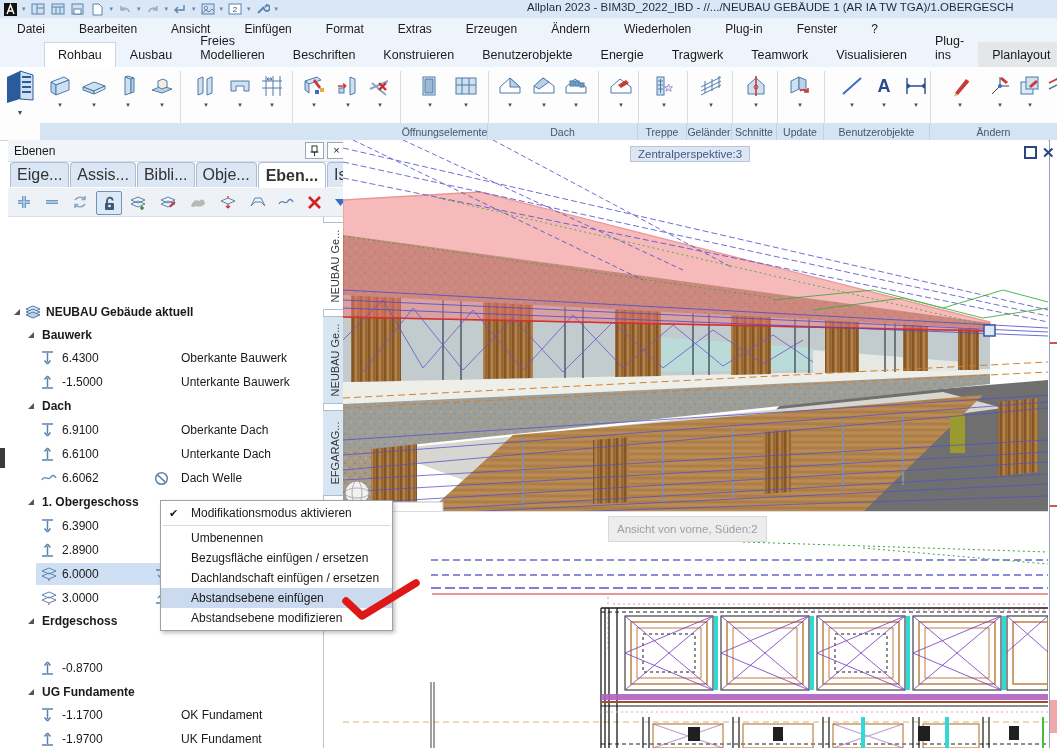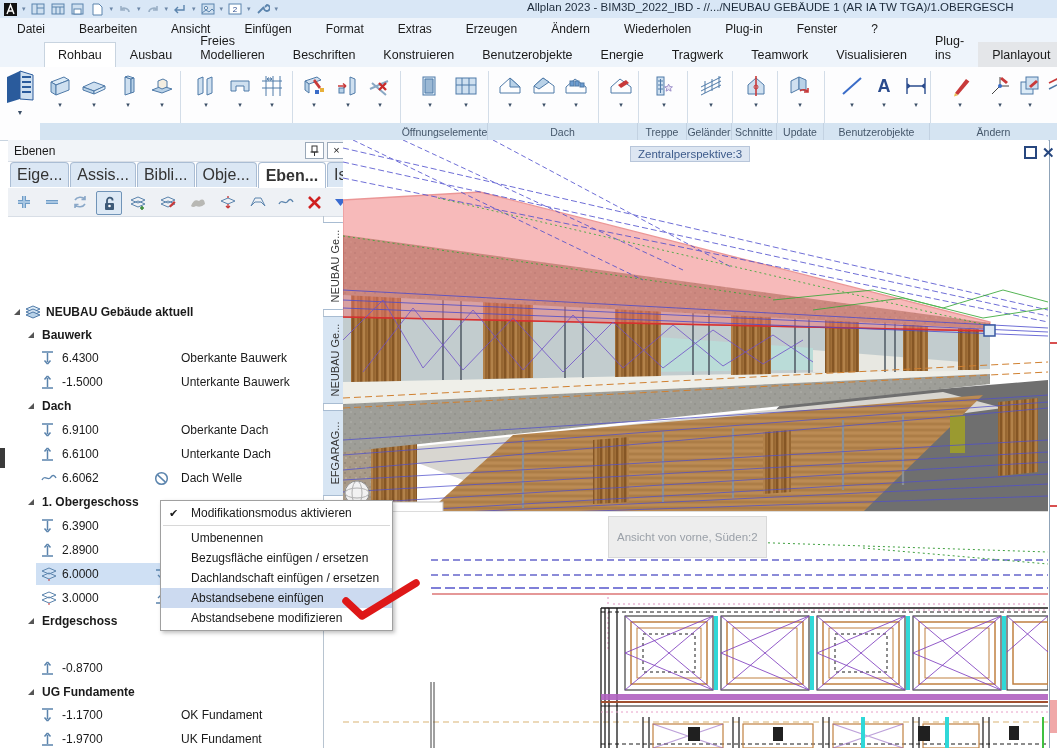--- a/index.html
+++ b/index.html
@@ -77,21 +77,21 @@
   .cmi .chk{position:absolute;left:8px;font-size:11px;}
   .cmi.hl{background:#ccdaf0;}
   .cmsep{height:1px;background:#d8d8d8;margin:2px 2px;}
   #redcheck{left:338px;top:576px;z-index:60;}
   
   #vp1{left:343px;top:140px;width:705px;height:372px;}
   #vp2{left:343px;top:512px;width:705px;height:236px;}
   #vp1-label{left:630px;top:146px;background:#dde6f2;border:1px solid #b8c6da;color:#3c5a8a;
              font-size:11.5px;padding:1px 7px;z-index:5;}
   #vp2-label{left:608px;top:516px;background:#ededed;border:1px solid #d8d8d8;color:#9aa0a8;
-             font-size:11.5px;padding:14px 8px;z-index:5;}
+             font-size:11.5px;padding:6px 8px;z-index:5;}
   #vp1-controls{left:1024px;top:146px;z-index:6;display:flex;gap:5px;align-items:center;}
   #vp-max{width:9px;height:9px;border:2px solid #27477f;}
   #vp-close{color:#27477f;font-weight:bold;font-size:15px;line-height:12px;}
   #rightsliver{left:1049px;top:140px;width:8px;height:608px;background:#fff;border-left:1px solid #8fa3b8;}
   .sl-red{position:absolute;left:0;width:8px;height:2px;background:#d85050;}
   #sl-pink{position:absolute;left:0;top:560px;width:8px;height:33px;background:#f0a8a8;}
   #dockhandle{left:0;top:448px;width:5px;height:20px;background:#3a3a3a;z-index:4;}
   #vpdivider{left:343px;top:511px;width:705px;height:1px;background:#dcdcdc;}
 </style>
 </head>

